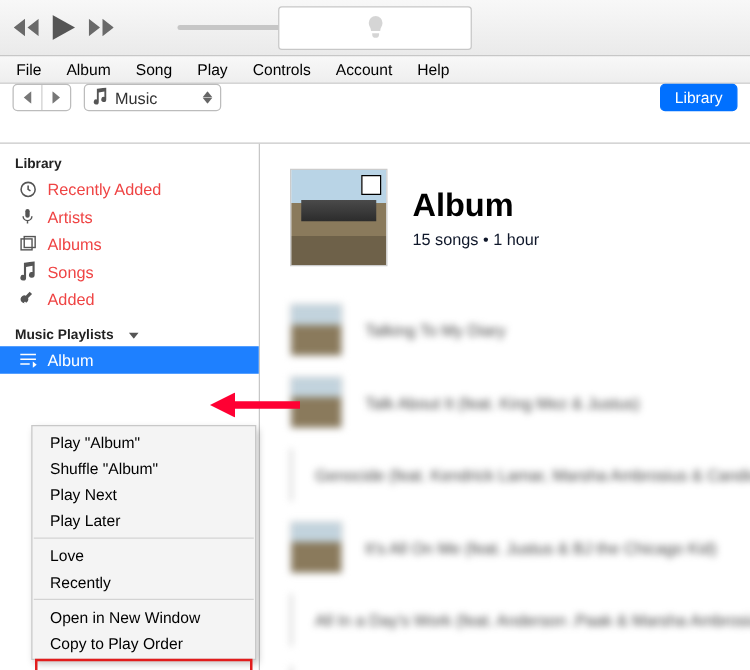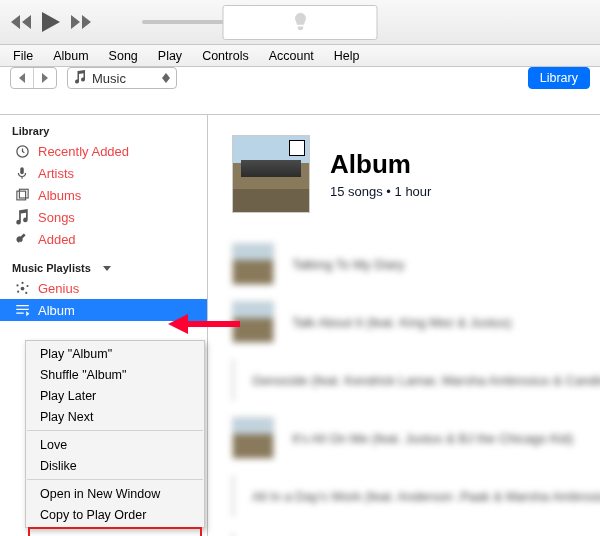--- a/index.html
+++ b/index.html
@@ -200,33 +200,20 @@
         </div>
       </div>
     <div style="height:8px"></div>
     <div class="group-head sub">
       <span>Music Playlists</span>
       <svg width="8" height="5" viewBox="0 0 8 5">
           <path fill="#555" d="M4 5L0 0h8z"></path>
         </svg>
     </div>
     <div id="sb-pl">
-        <div class="sb-item">
-          <span class="ico">
-            <svg width="15" height="15" viewBox="0 0 24 24">
-              <circle cx="12" cy="12" r="3" fill="#555"></circle>
-              <circle cx="12" cy="3" r="1.7" fill="#555"></circle>
-              <circle cx="20" cy="8" r="1.7" fill="#555"></circle>
-              <circle cx="18" cy="19" r="1.7" fill="#555"></circle>
-              <circle cx="5" cy="17" r="1.7" fill="#555"></circle>
-              <circle cx="4" cy="7" r="1.7" fill="#555"></circle>
-            </svg>
-          </span>
-          <span>Genius</span>
-        </div>
         <div class="sb-item selected">
           <span class="ico">
             <svg width="15" height="14" viewBox="0 0 24 20">
               <path stroke="#fff" stroke-width="2" d="M2 3h20M2 9h20M2 15h12"></path>
               <path fill="#fff" d="M18 12l5 4-5 4z"></path>
             </svg>
           </span>
           <span>Album</span>
         </div>
       </div>
@@ -271,23 +258,23 @@
   <div class="arrow">
     <svg width="72" height="20" viewBox="0 0 72 20">
       <rect x="16" y="7" width="56" height="6" fill="var(--arrow)"></rect>
       <path d="M0 10L20 0v20z" fill="var(--arrow)"></path>
     </svg>
   </div>
 
   <div class="ctx" id="ctx">
     <div class="mi">Play "Album"</div>
       <div class="mi">Shuffle "Album"</div>
+      <div class="mi">Play Next</div>
       <div class="mi">Play Later</div>
-      <div class="mi">Play Next</div>
       <hr>
       <div class="mi">Love</div>
-      <div class="mi">Dislike</div>
+      <div class="mi">Recently</div>
       <hr>
       <div class="mi">Open in New Window</div>
       <div class="mi">Copy to Play Order</div>
       <div class="highlight-ring"></div>
   </div>
 </div>
 
 </body></html>

